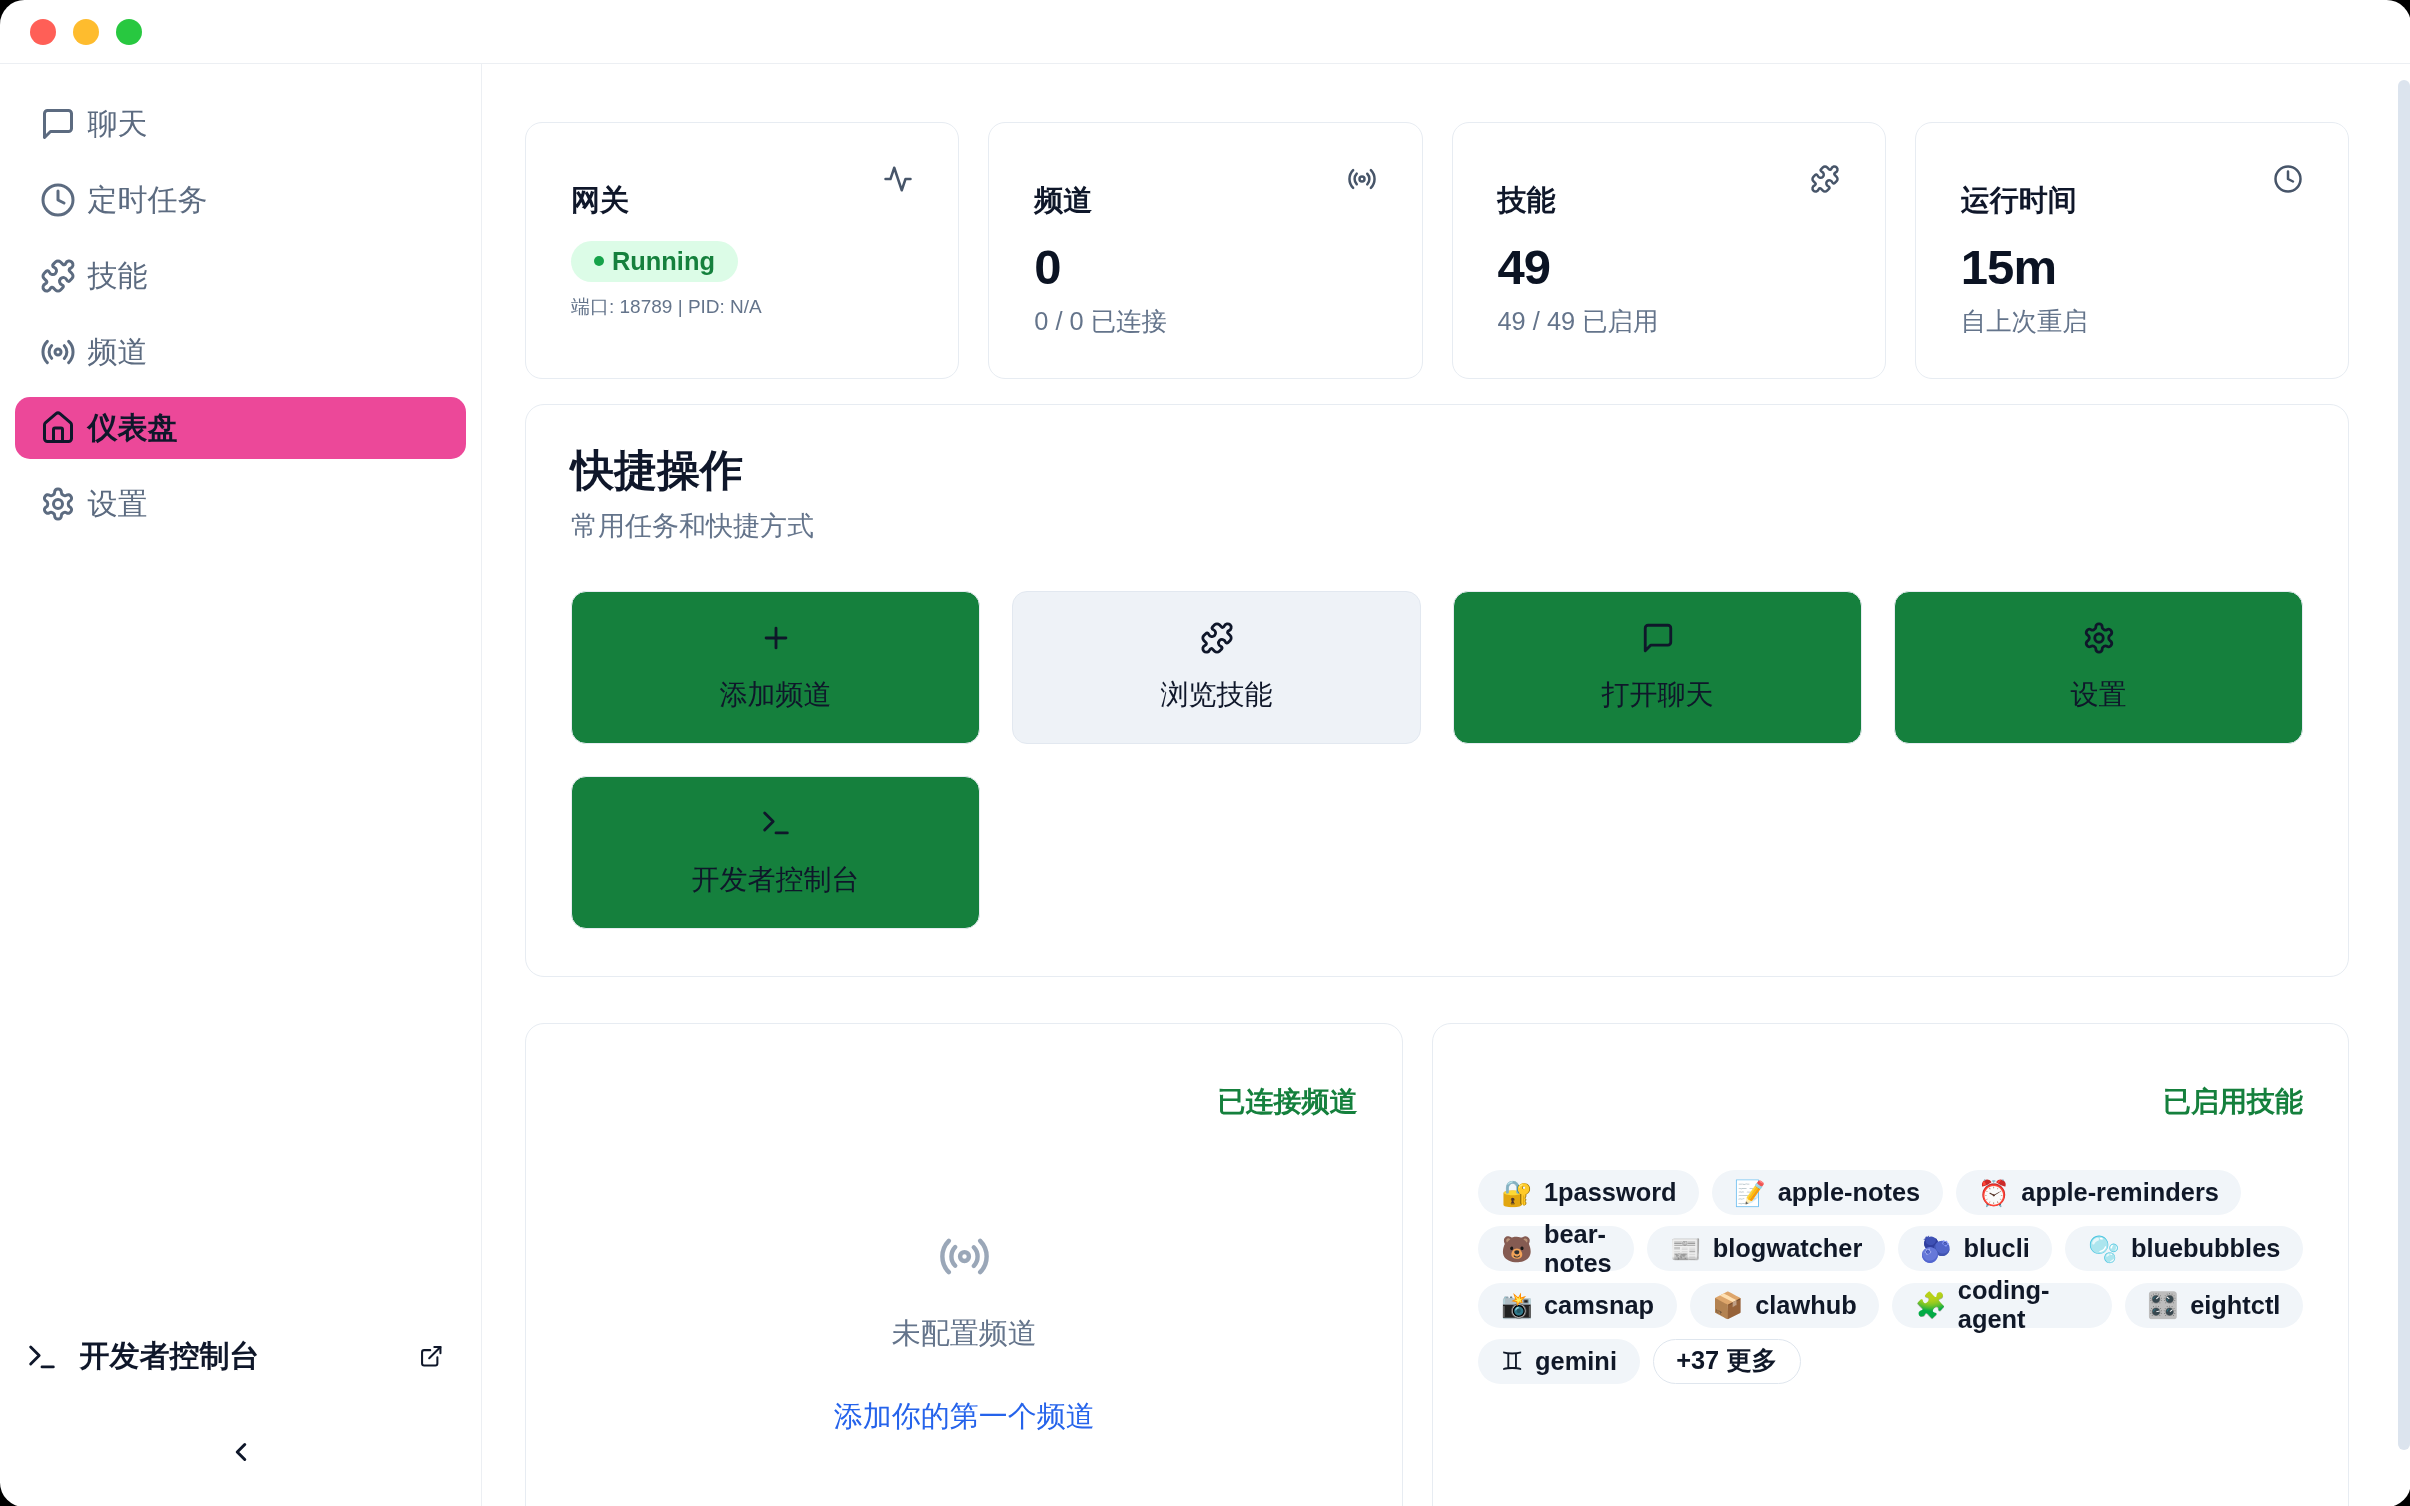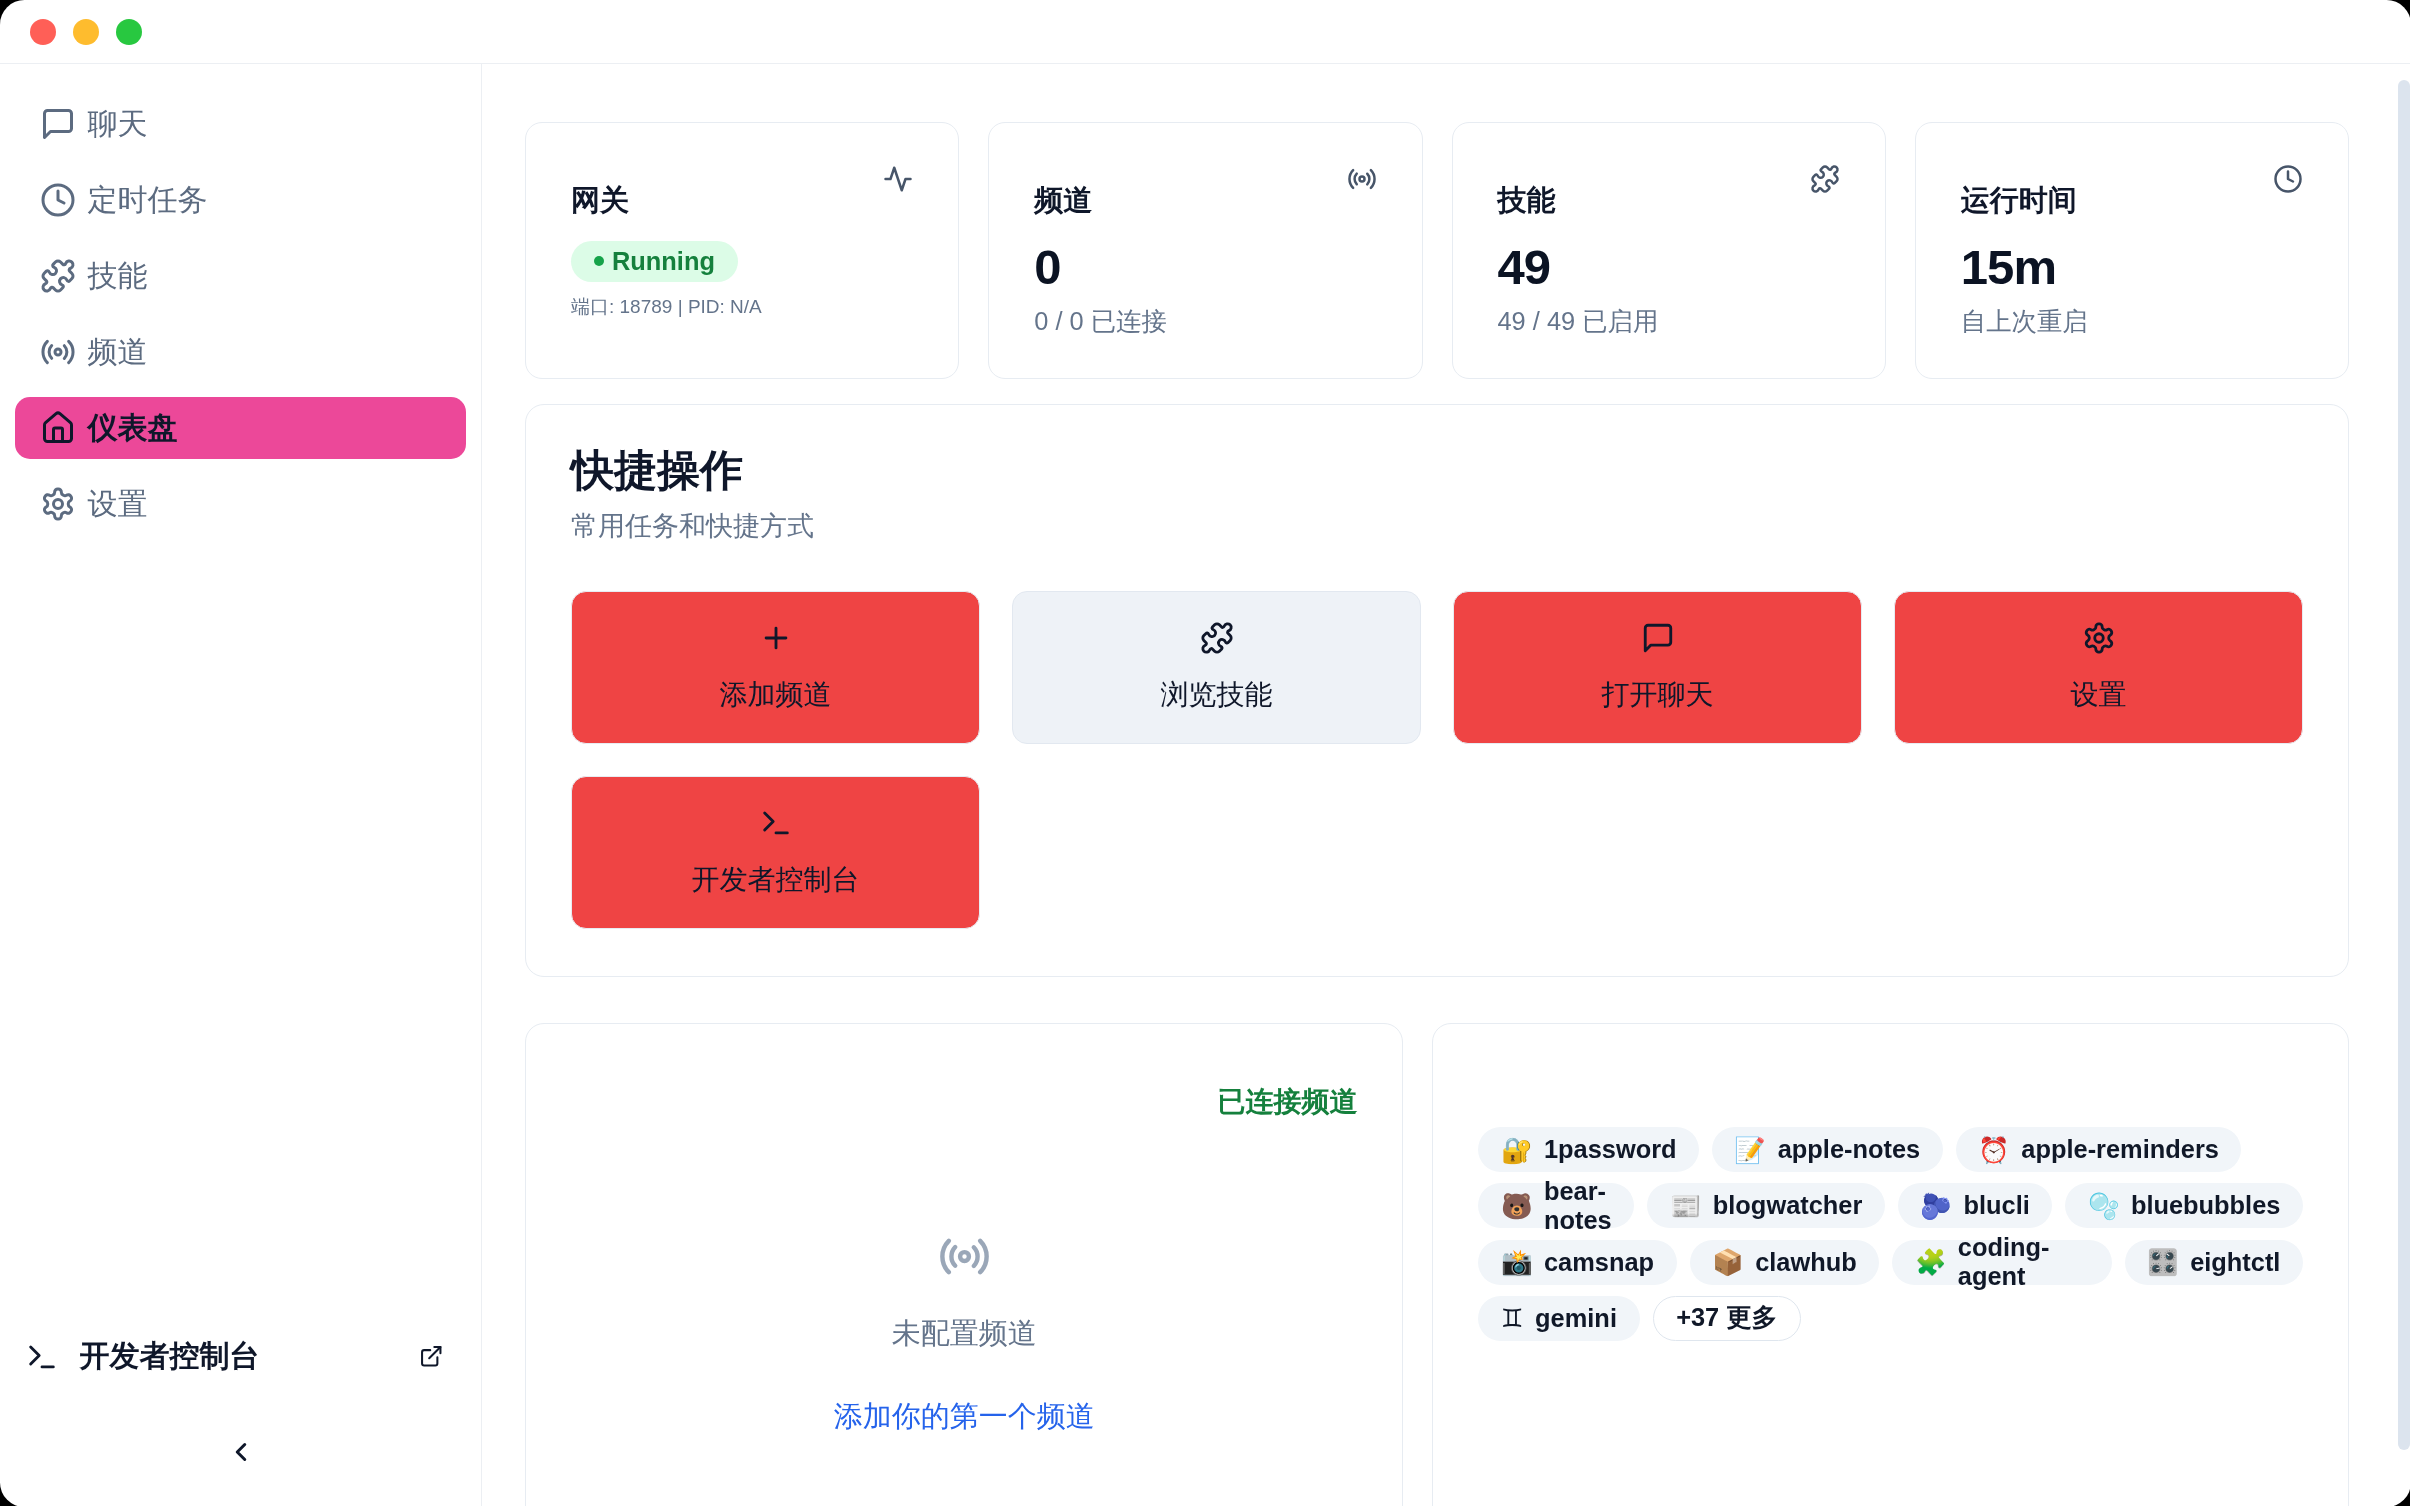--- a/index.html
+++ b/index.html
@@ -47,21 +47,21 @@
   .badge { display:inline-flex; align-items:center; gap:8px; margin-top:22.6px; height:41px; padding:0 22.6px;
     background:#dcfce7; border-radius:21px; color:#15803d; font-size:25.4px; font-weight:600; }
   .badge .dot { width:10.4px; height:10.4px; border-radius:50%; background:#16a34a; }
   .gw-sub { margin-top:12px; font-size:19px; color:#64748b; }
 
   
   .quick { height:573px; padding:39px 45px; margin-bottom:46px; }
   .quick-title { font-size:43px; line-height:53px; font-weight:700; color:#0f172a; }
   .quick-sub { margin-top:13px; font-size:27px; line-height:32px; color:#64748b; }
   .action-grid { margin-top:49px; display:grid; grid-template-columns:repeat(4,1fr); gap:32px; }
-  .action-btn { height:153px; border:1.9px solid #e7ecf2; border-radius:15px; background:#ef4444;
+  .action-btn { height:153px; border:1.9px solid #e7ecf2; border-radius:15px; background:#15803d;
     display:flex; flex-direction:column; align-items:center; justify-content:center; gap:21px;
     color:#0f172a; cursor:default; }
   .action-btn svg { width:34px; height:34px; }
   .action-btn .a-label { font-size:28px; font-weight:500; }
   .action-btn.hl { background:#eef2f7; border-color:#e2e8f0; }
 
   
   .bottom-grid { display:grid; grid-template-columns:repeat(2,1fr); gap:29px; height:565px; }
   .bottom-card { padding:56px 45px; }
   .b-title { font-size:28px; line-height:43px; font-weight:700; color:#15803d;text-align:right; }
@@ -291,20 +291,21 @@
                   <path d="M16.2 7.8c2.3 2.3 2.3 6.1 0 8.5"></path>
                   <path d="M19.1 4.9C23 8.8 23 15.2 19.1 19.1"></path>
                 </svg>
             </span>
             <div class="empty-text">未配置频道</div>
             <div class="empty-link">添加你的第一个频道</div>
           </div>
         </div>
 
         <div class="card bottom-card">
+          <div class="b-title">已启用技能</div>
           <div class="chips">
 
             <div class="chip-row">
               <span class="chip">
                   <span class="emoji">🔐</span>
                   <span>1password</span>
                 </span>
               <span class="chip">
                   <span class="emoji">📝</span>
                   <span>apple-notes</span>

